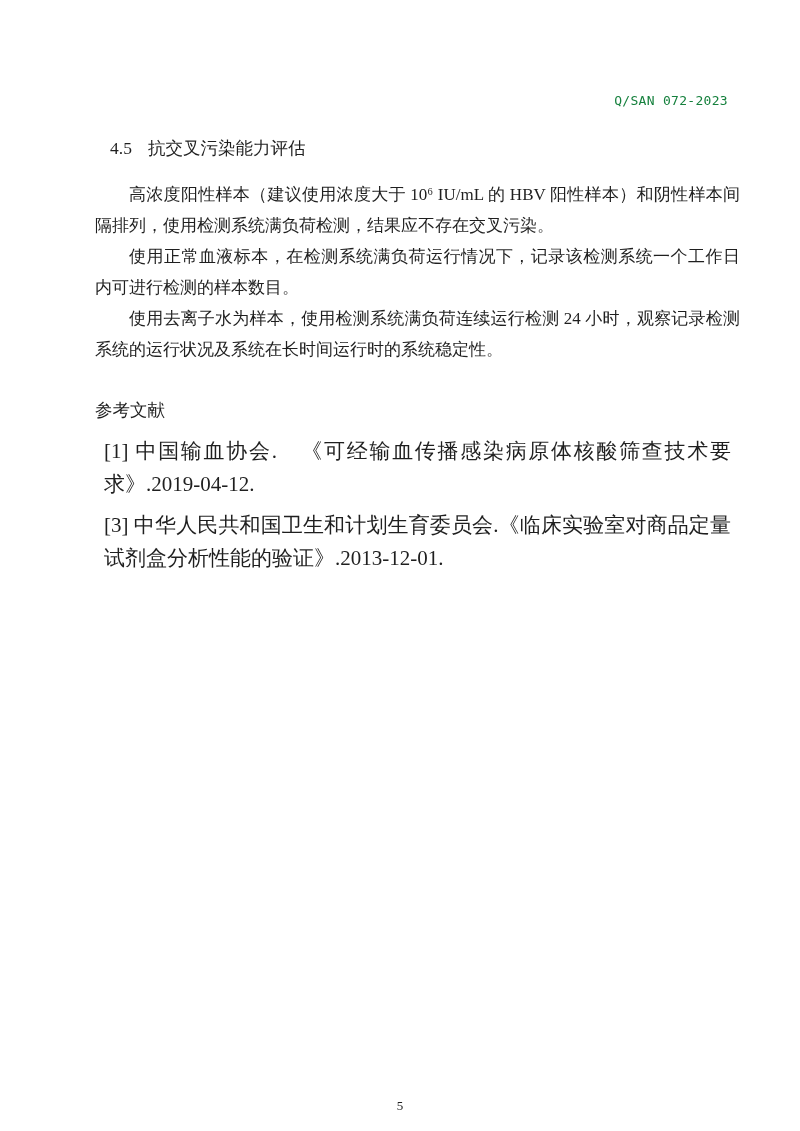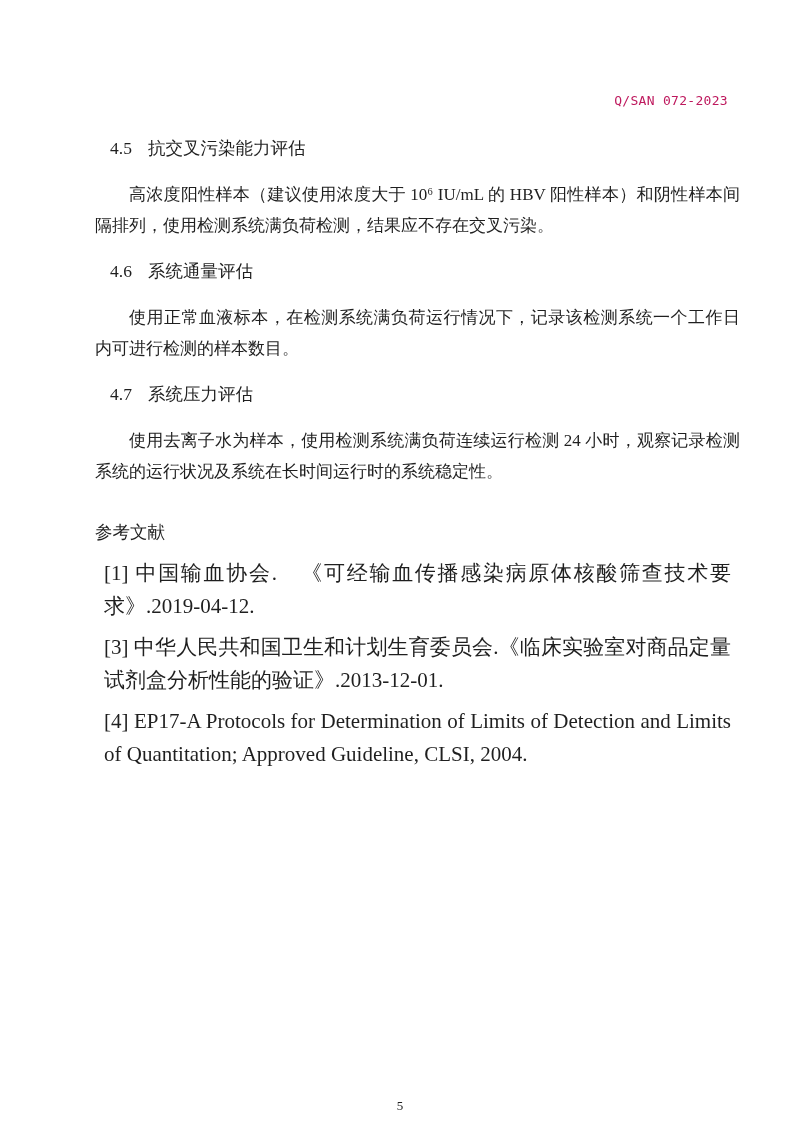--- a/index.html
+++ b/index.html
@@ -16,21 +16,21 @@
     font-family: "Liberation Serif", "DejaVu Serif", serif;
     overflow: hidden;
   }
   .doc-header {
     position: absolute;
     top: 93px;
     right: 72px;
     font-family: "DejaVu Sans Mono", "Liberation Mono", monospace;
     font-size: 13px;
     letter-spacing: 0.3px;
-    color: #be185d;
+    color: #15803d;
   }
   .content {
     position: absolute;
     top: 118px;
     left: 95px;
     width: 645px;
   }
   .sec-heading {
     margin: 15px;
     font-size: 17.5px;
@@ -79,33 +79,26 @@
 
   <div class="doc-header">Q/SAN 072-2023</div>
 
   <div class="content">
 
     <p class="sec-heading">
       <span class="sec-num">4.5</span><span class="sec-title">抗交叉污染能力评估</span>
     </p>
     <p class="body-para">高浓度阳性样本（建议使用浓度大于 10⁶ IU/mL 的 HBV 阳性样本）和阴性样本间隔排列，使用检测系统满负荷检测，结果应不存在交叉污染。</p>
 
-    <p class="sec-heading">
-      <span class="sec-num">4.6</span><span class="sec-title">系统通量评估</span>
-    </p>
     <p class="body-para">使用正常血液标本，在检测系统满负荷运行情况下，记录该检测系统一个工作日内可进行检测的样本数目。</p>
 
-    <p class="sec-heading">
-      <span class="sec-num">4.7</span><span class="sec-title">系统压力评估</span>
-    </p>
     <p class="body-para">使用去离子水为样本，使用检测系统满负荷连续运行检测 24 小时，观察记录检测系统的运行状况及系统在长时间运行时的系统稳定性。</p>
 
     <p class="ref-heading">参考文献</p>
 
     <p class="ref-item">[1] 中国输血协会.　《可经输血传播感染病原体核酸筛查技术要求》.2019-04-12.</p>
     <p class="ref-item">[3] 中华人民共和国卫生和计划生育委员会.《临床实验室对商品定量试剂盒分析性能的验证》.2013-12-01.</p>
-    <p class="ref-item">[4] EP17-A Protocols for Determination of Limits of Detection and Limits of Quantitation; Approved Guideline, CLSI, 2004.</p>
 
   </div>
 
   <div class="page-number">5</div>
 
 </div>
 
 </body></html>

